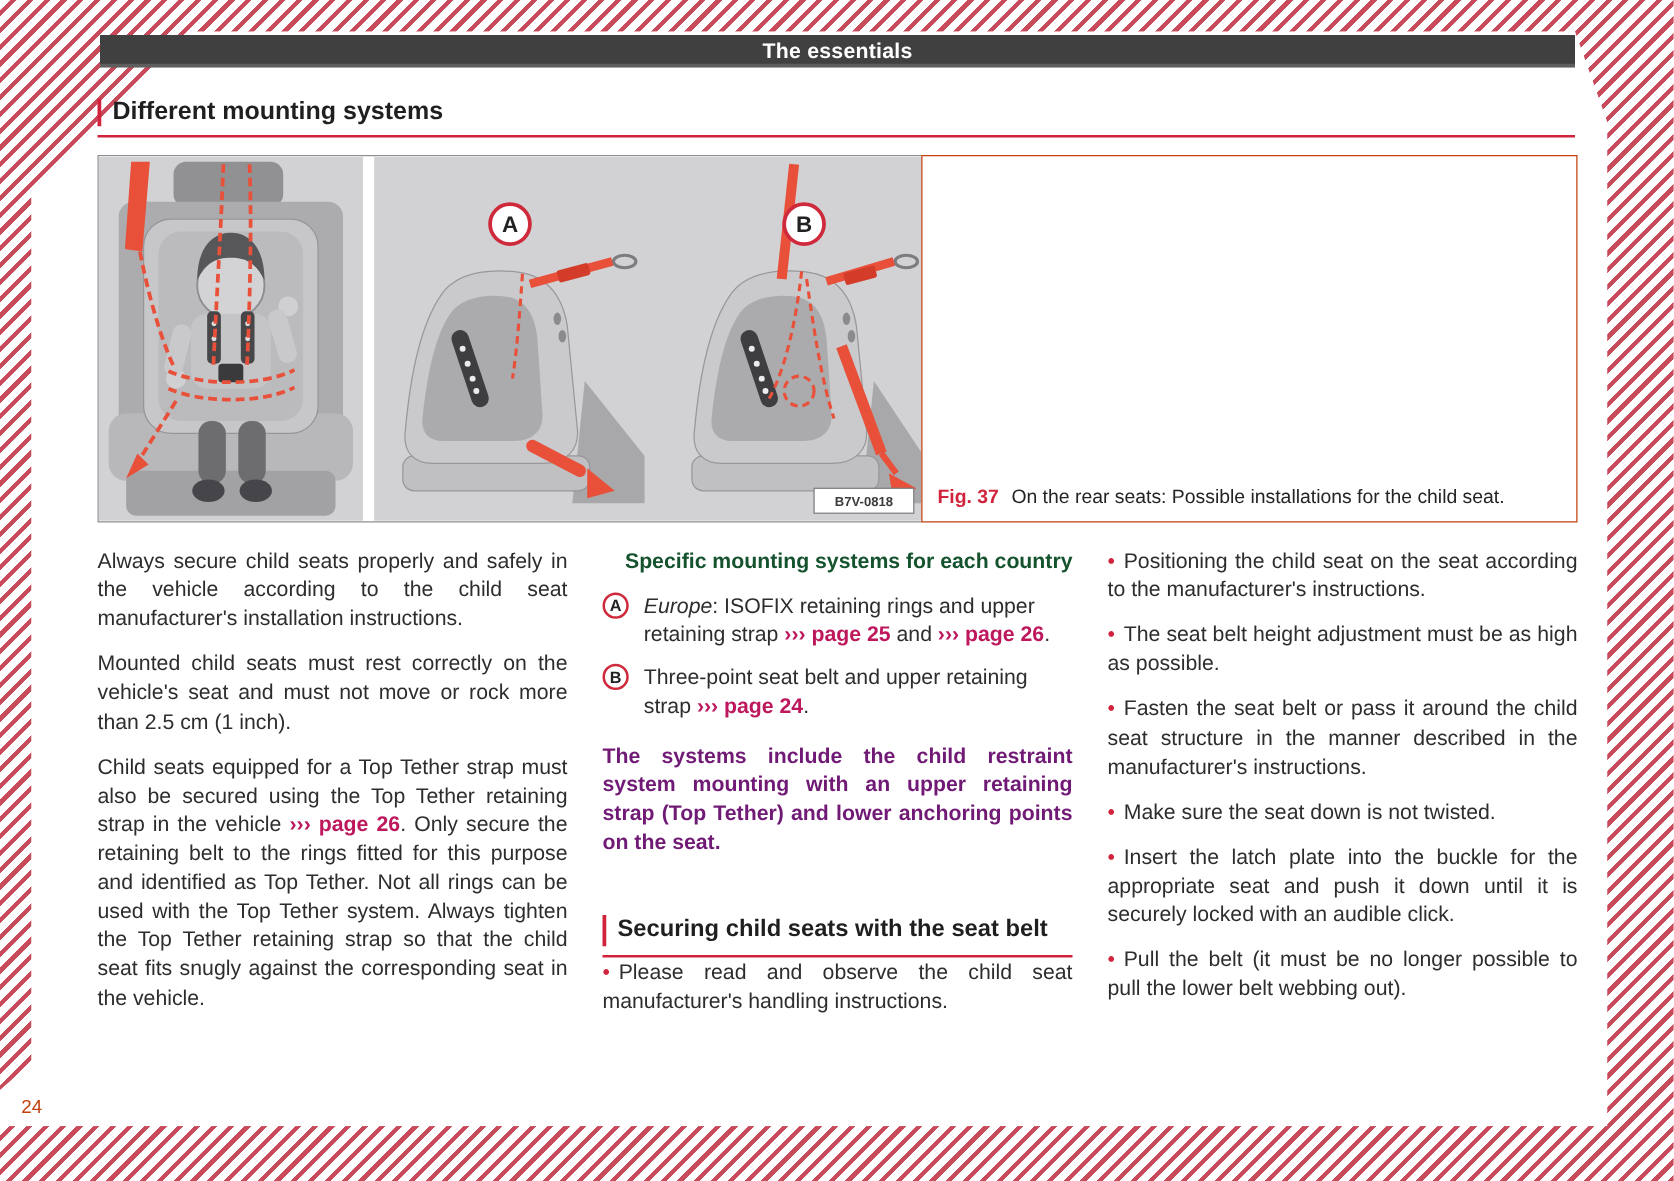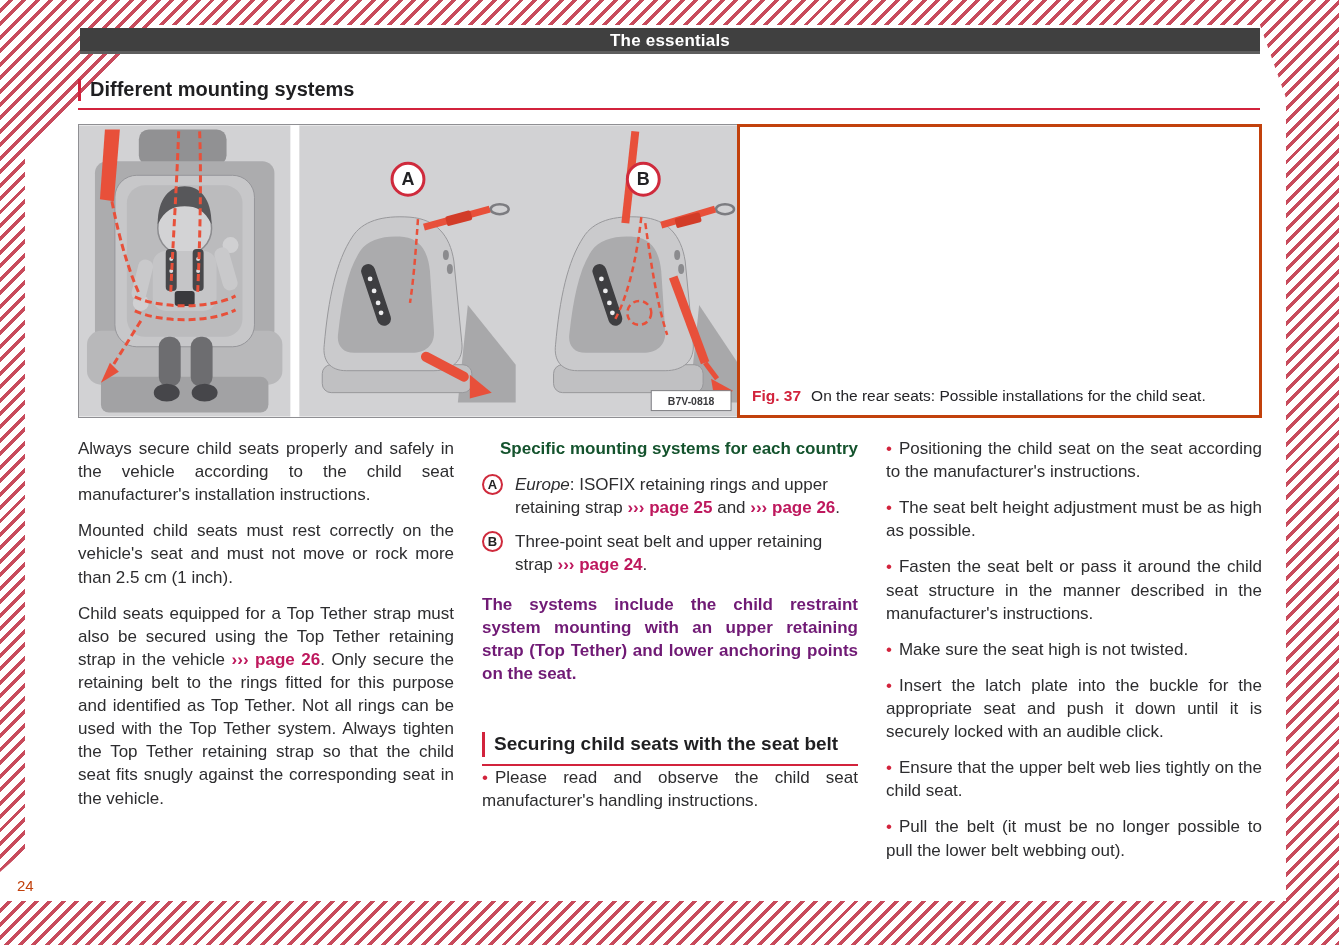--- a/index.html
+++ b/index.html
@@ -30,21 +30,21 @@
     font-size:20px;font-weight:bold;color:#1f1f21;
   }
   .heading-bar{position:absolute;left:0;top:1px;bottom:7px;width:3px;background:#d2233c;}
 
   .figure-image{
     position:absolute;left:78px;top:124px;width:660px;height:294px;
     box-sizing:border-box;border:1px solid #8f8f93;background:#ffffff;
   }
   .figure-caption-panel{
     position:absolute;left:737px;top:124px;width:525px;height:294px;
-    box-sizing:border-box;border:3px solid #c2410c;background:#ffffff;
+    box-sizing:border-box;border:1px solid #c2410c;background:#ffffff;
     display:flex;align-items:flex-end;padding:10px 12px 9px 12px;
   }
   .figure-caption{font-size:15.5px;color:#242427;line-height:1.3;}
   .fig-label{color:#d2233c;font-weight:bold;margin-right:10px;}
 
   .col{position:absolute;top:437px;width:376px;font-size:17px;line-height:1.36;
        color:#2d2d2f;text-align:justify;}
   .col p{margin:0 0 13px 0;}
   #col1{left:78px;} #col2{left:482px;} #col3{left:886px;}
   .xref{font-weight:bold;color:#be185d;white-space:nowrap;}
@@ -227,21 +227,20 @@
     </div>
 
 
     <p><span class="dot">•</span><span>Please read and observe the child seat manufacturer's handling instructions.</span></p>
   </div>
 
   <div class="col" id="col3">
     <p><span class="dot">•</span><span>Positioning the child seat on the seat according to the manufacturer's instructions.</span></p>
     <p><span class="dot">•</span><span>The seat belt height adjustment must be as high as possible.</span></p>
     <p><span class="dot">•</span><span>Fasten the seat belt or pass it around the child seat structure in the manner described in the manufacturer's instructions.</span></p>
-    <p><span class="dot">•</span><span>Make sure the seat high is not twisted.</span></p>
+    <p><span class="dot">•</span><span>Make sure the seat down is not twisted.</span></p>
     <p><span class="dot">•</span><span>Insert the latch plate into the buckle for the appropriate seat and push it down until it is securely locked with an audible click.</span></p>
-    <p><span class="dot">•</span><span>Ensure that the upper belt web lies tightly on the child seat.</span></p>
     <p><span class="dot">•</span><span>Pull the belt (it must be no longer possible to pull the lower belt webbing out).</span></p>
   </div>
 
   <div class="page-number">24</div>
 
 </div>
 
 </body></html>

